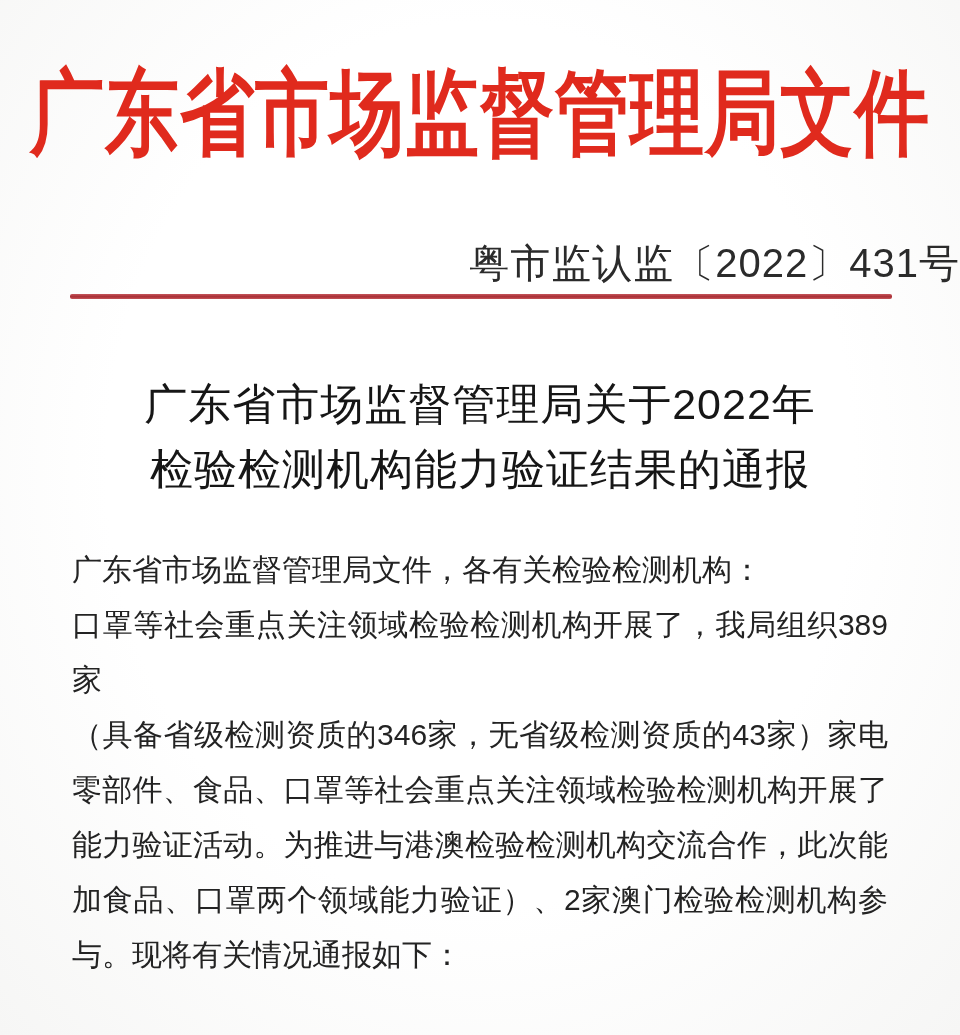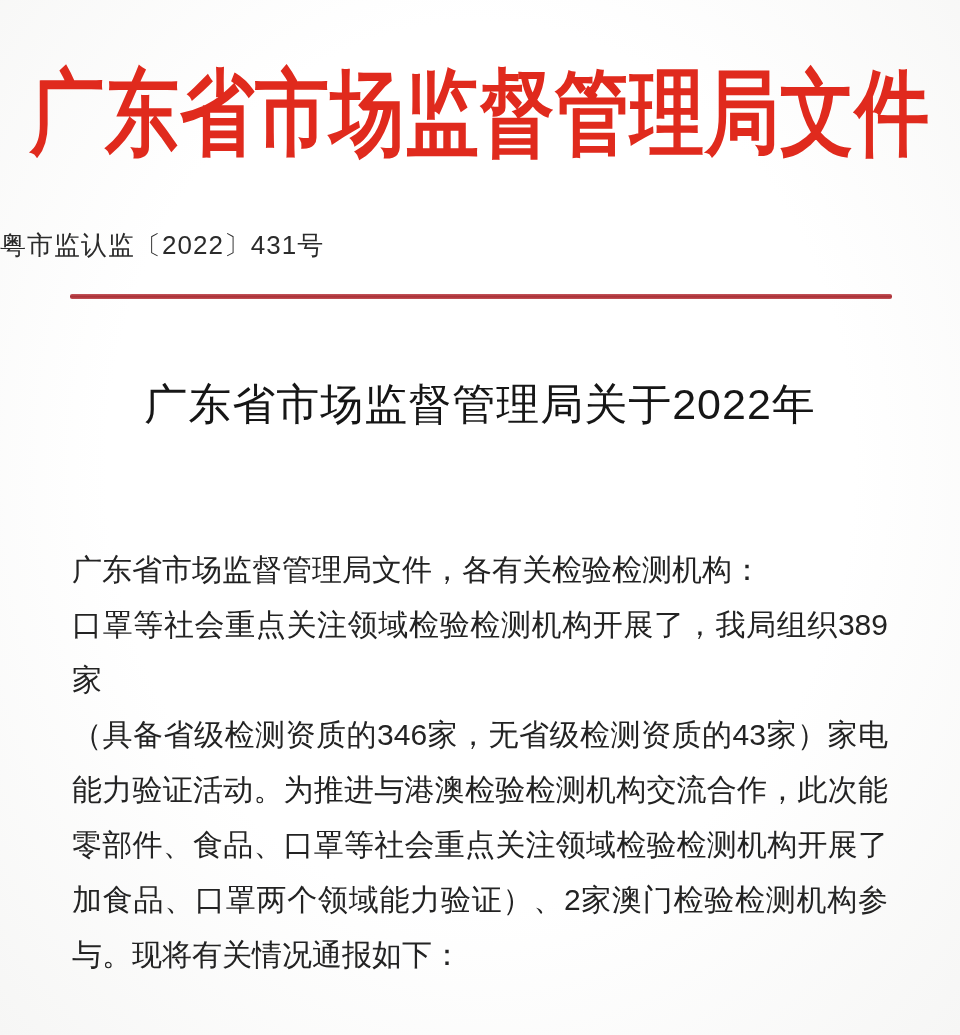--- a/index.html
+++ b/index.html
@@ -29,25 +29,25 @@
     color: #e02a1d;
     letter-spacing: 1px;
     transform: scaleY(1.26);
     transform-origin: top center;
     white-space: nowrap;
   }
 
   
   .doc-number {
     position: absolute;
-    top: 228px;
+    top: 236px;
     left: 0;
     right: 0;
-    text-align: left;
-    font-size: 26px;
+    text-align: right;
+    font-size: 40px;
     color: #2b2b2b;
     letter-spacing: 1px;
   }
 
   
   .divider {
     position: absolute;
     top: 294px;
     left: 70px;
     width: 822px;
@@ -96,25 +96,26 @@
   <div class="org-title">
     <span class="stretch">广东省市场监督管理局文件</span>
   </div>
 
   <div class="doc-number">粤市监认监〔2022〕431号</div>
 
   <div class="divider"></div>
 
   <div class="doc-title">
     <div>广东省市场监督管理局关于2022年</div>
+    <div>检验检测机构能力验证结果的通报</div>
   </div>
 
   <div class="body-text">
     <div class="line">广东省市场监督管理局文件，各有关检验检测机构：</div>
     <div class="line jfull">口罩等社会重点关注领域检验检测机构开展了，我局组织389家</div>
     <div class="line jfull">（具备省级检测资质的346家，无省级检测资质的43家）家电</div>
+    <div class="line jfull">零部件、食品、口罩等社会重点关注领域检验检测机构开展了</div>
     <div class="line jfull">能力验证活动。为推进与港澳检验检测机构交流合作，此次能</div>
-    <div class="line jfull">零部件、食品、口罩等社会重点关注领域检验检测机构开展了</div>
     <div class="line jfull">加食品、口罩两个领域能力验证）、2家澳门检验检测机构参</div>
     <div class="line">与。现将有关情况通报如下：</div>
   </div>
 
 </div>
 
 </body></html>

